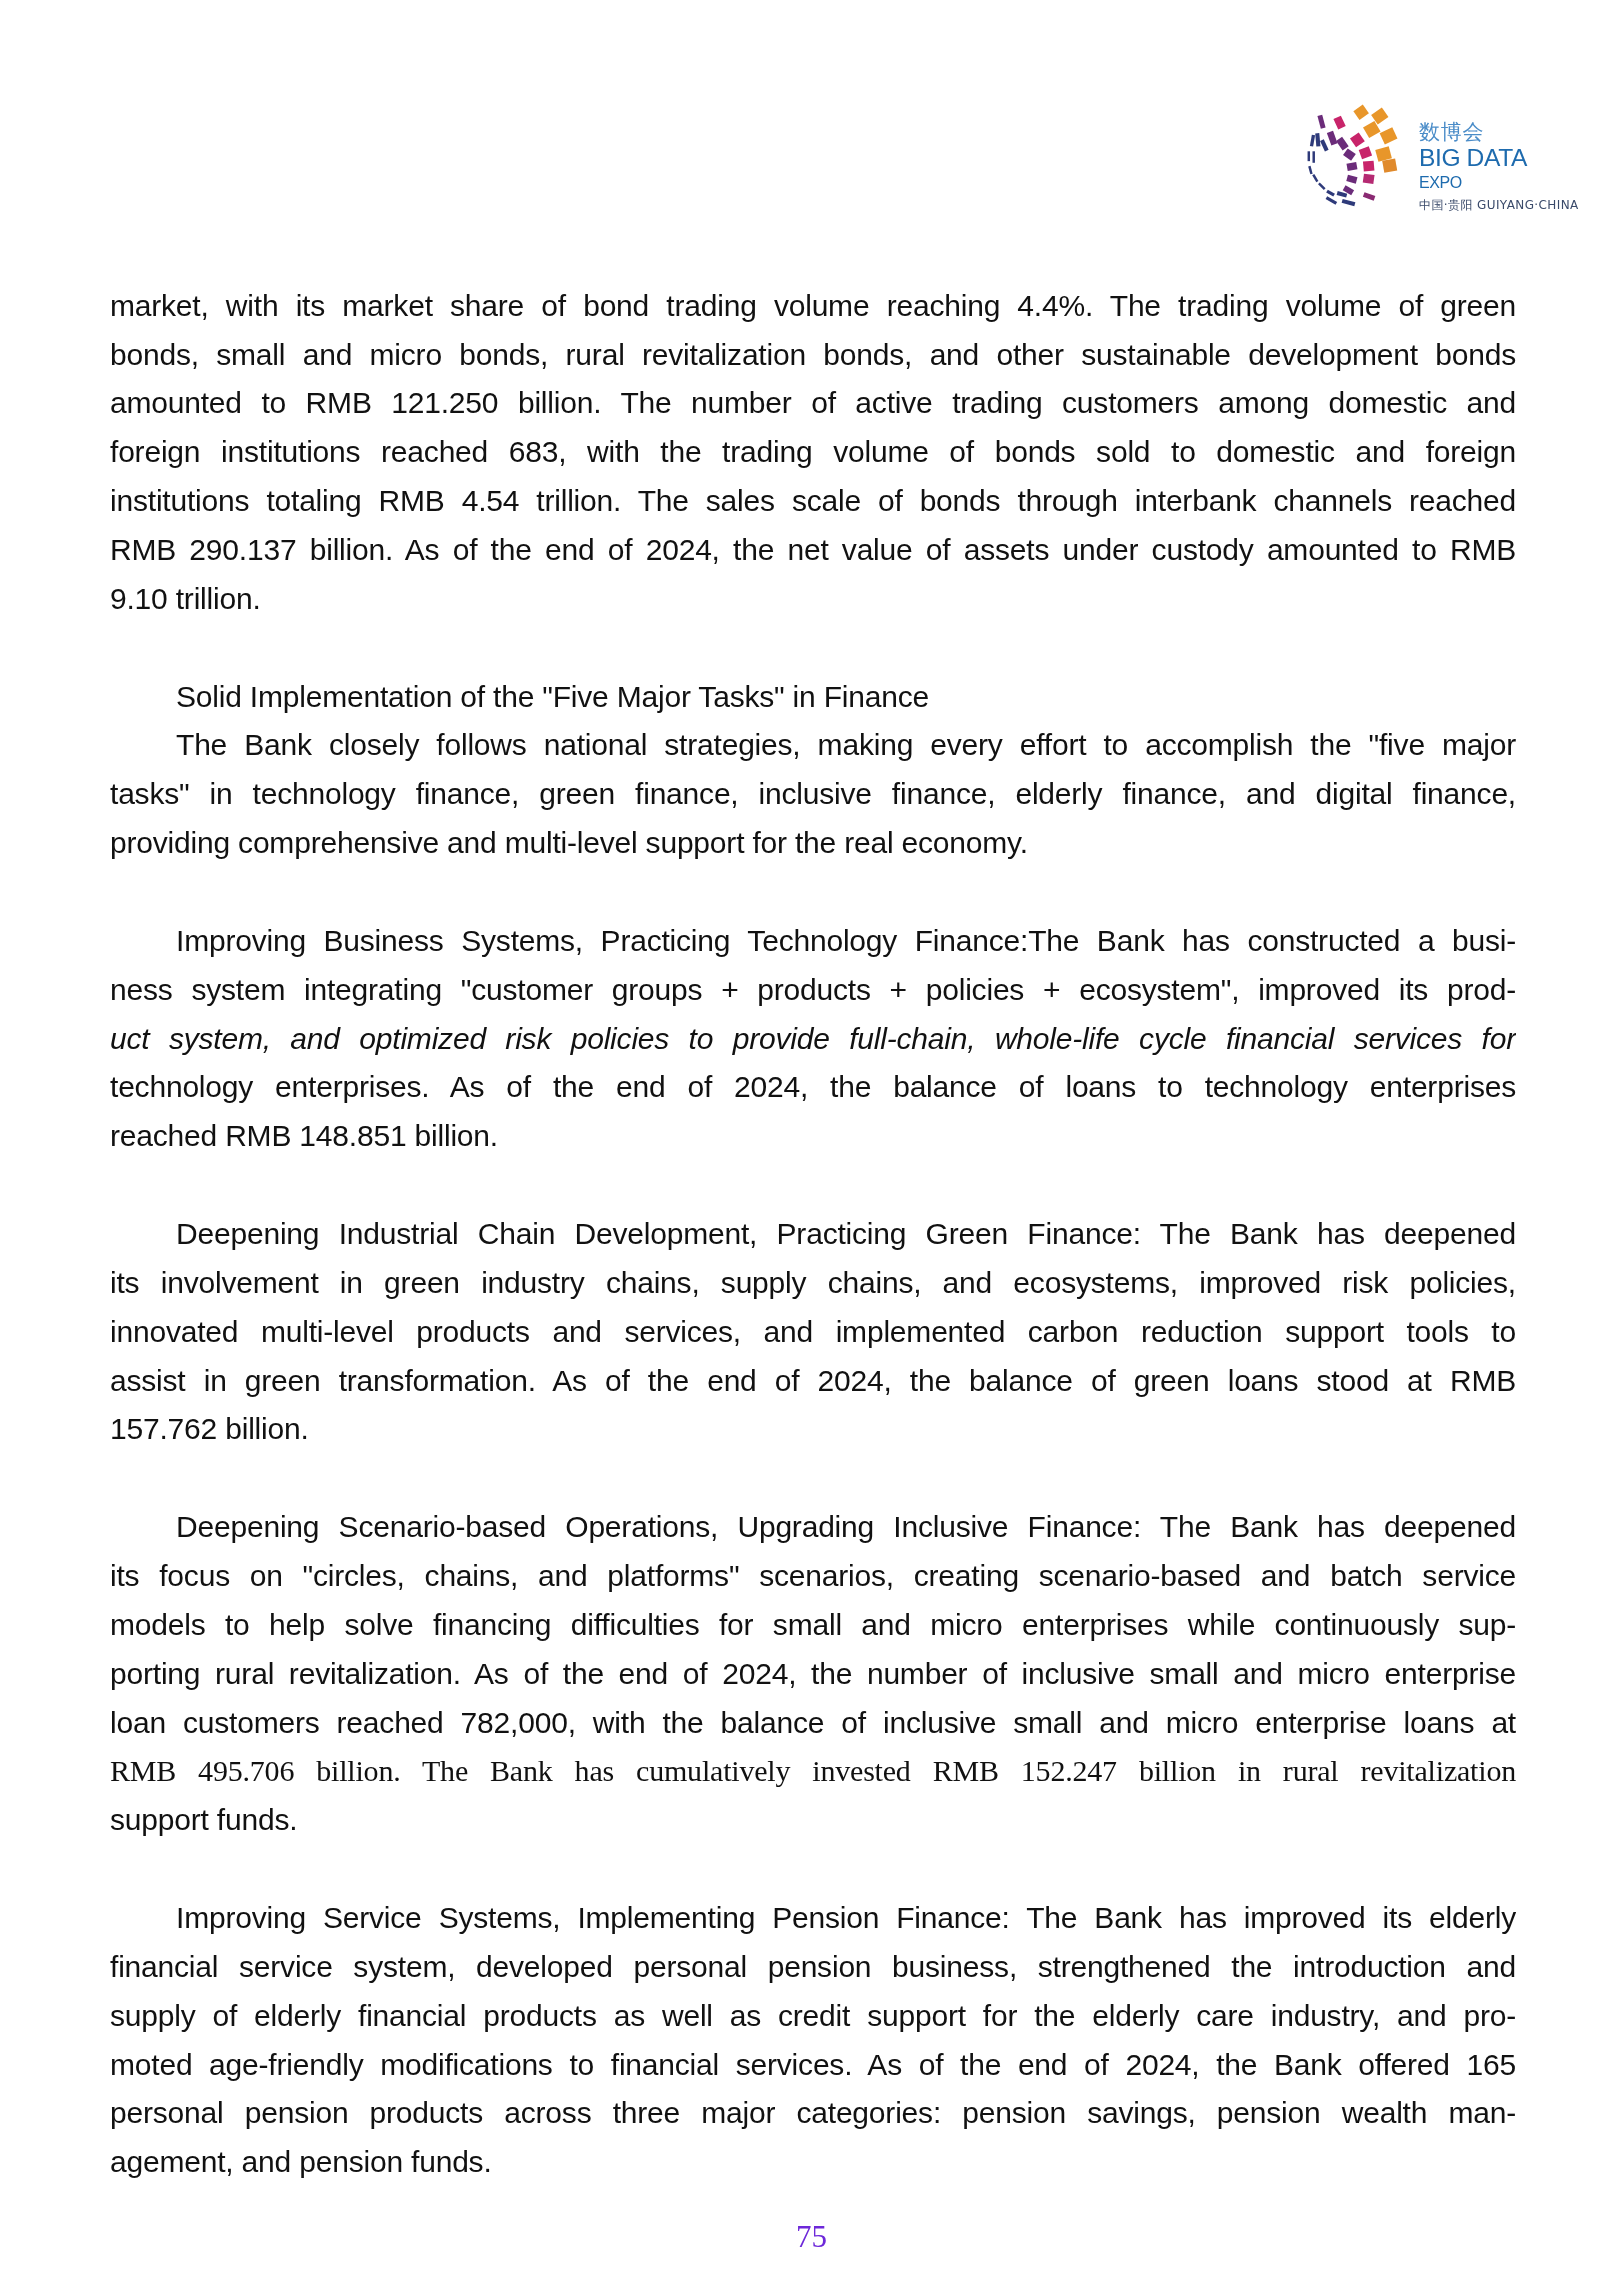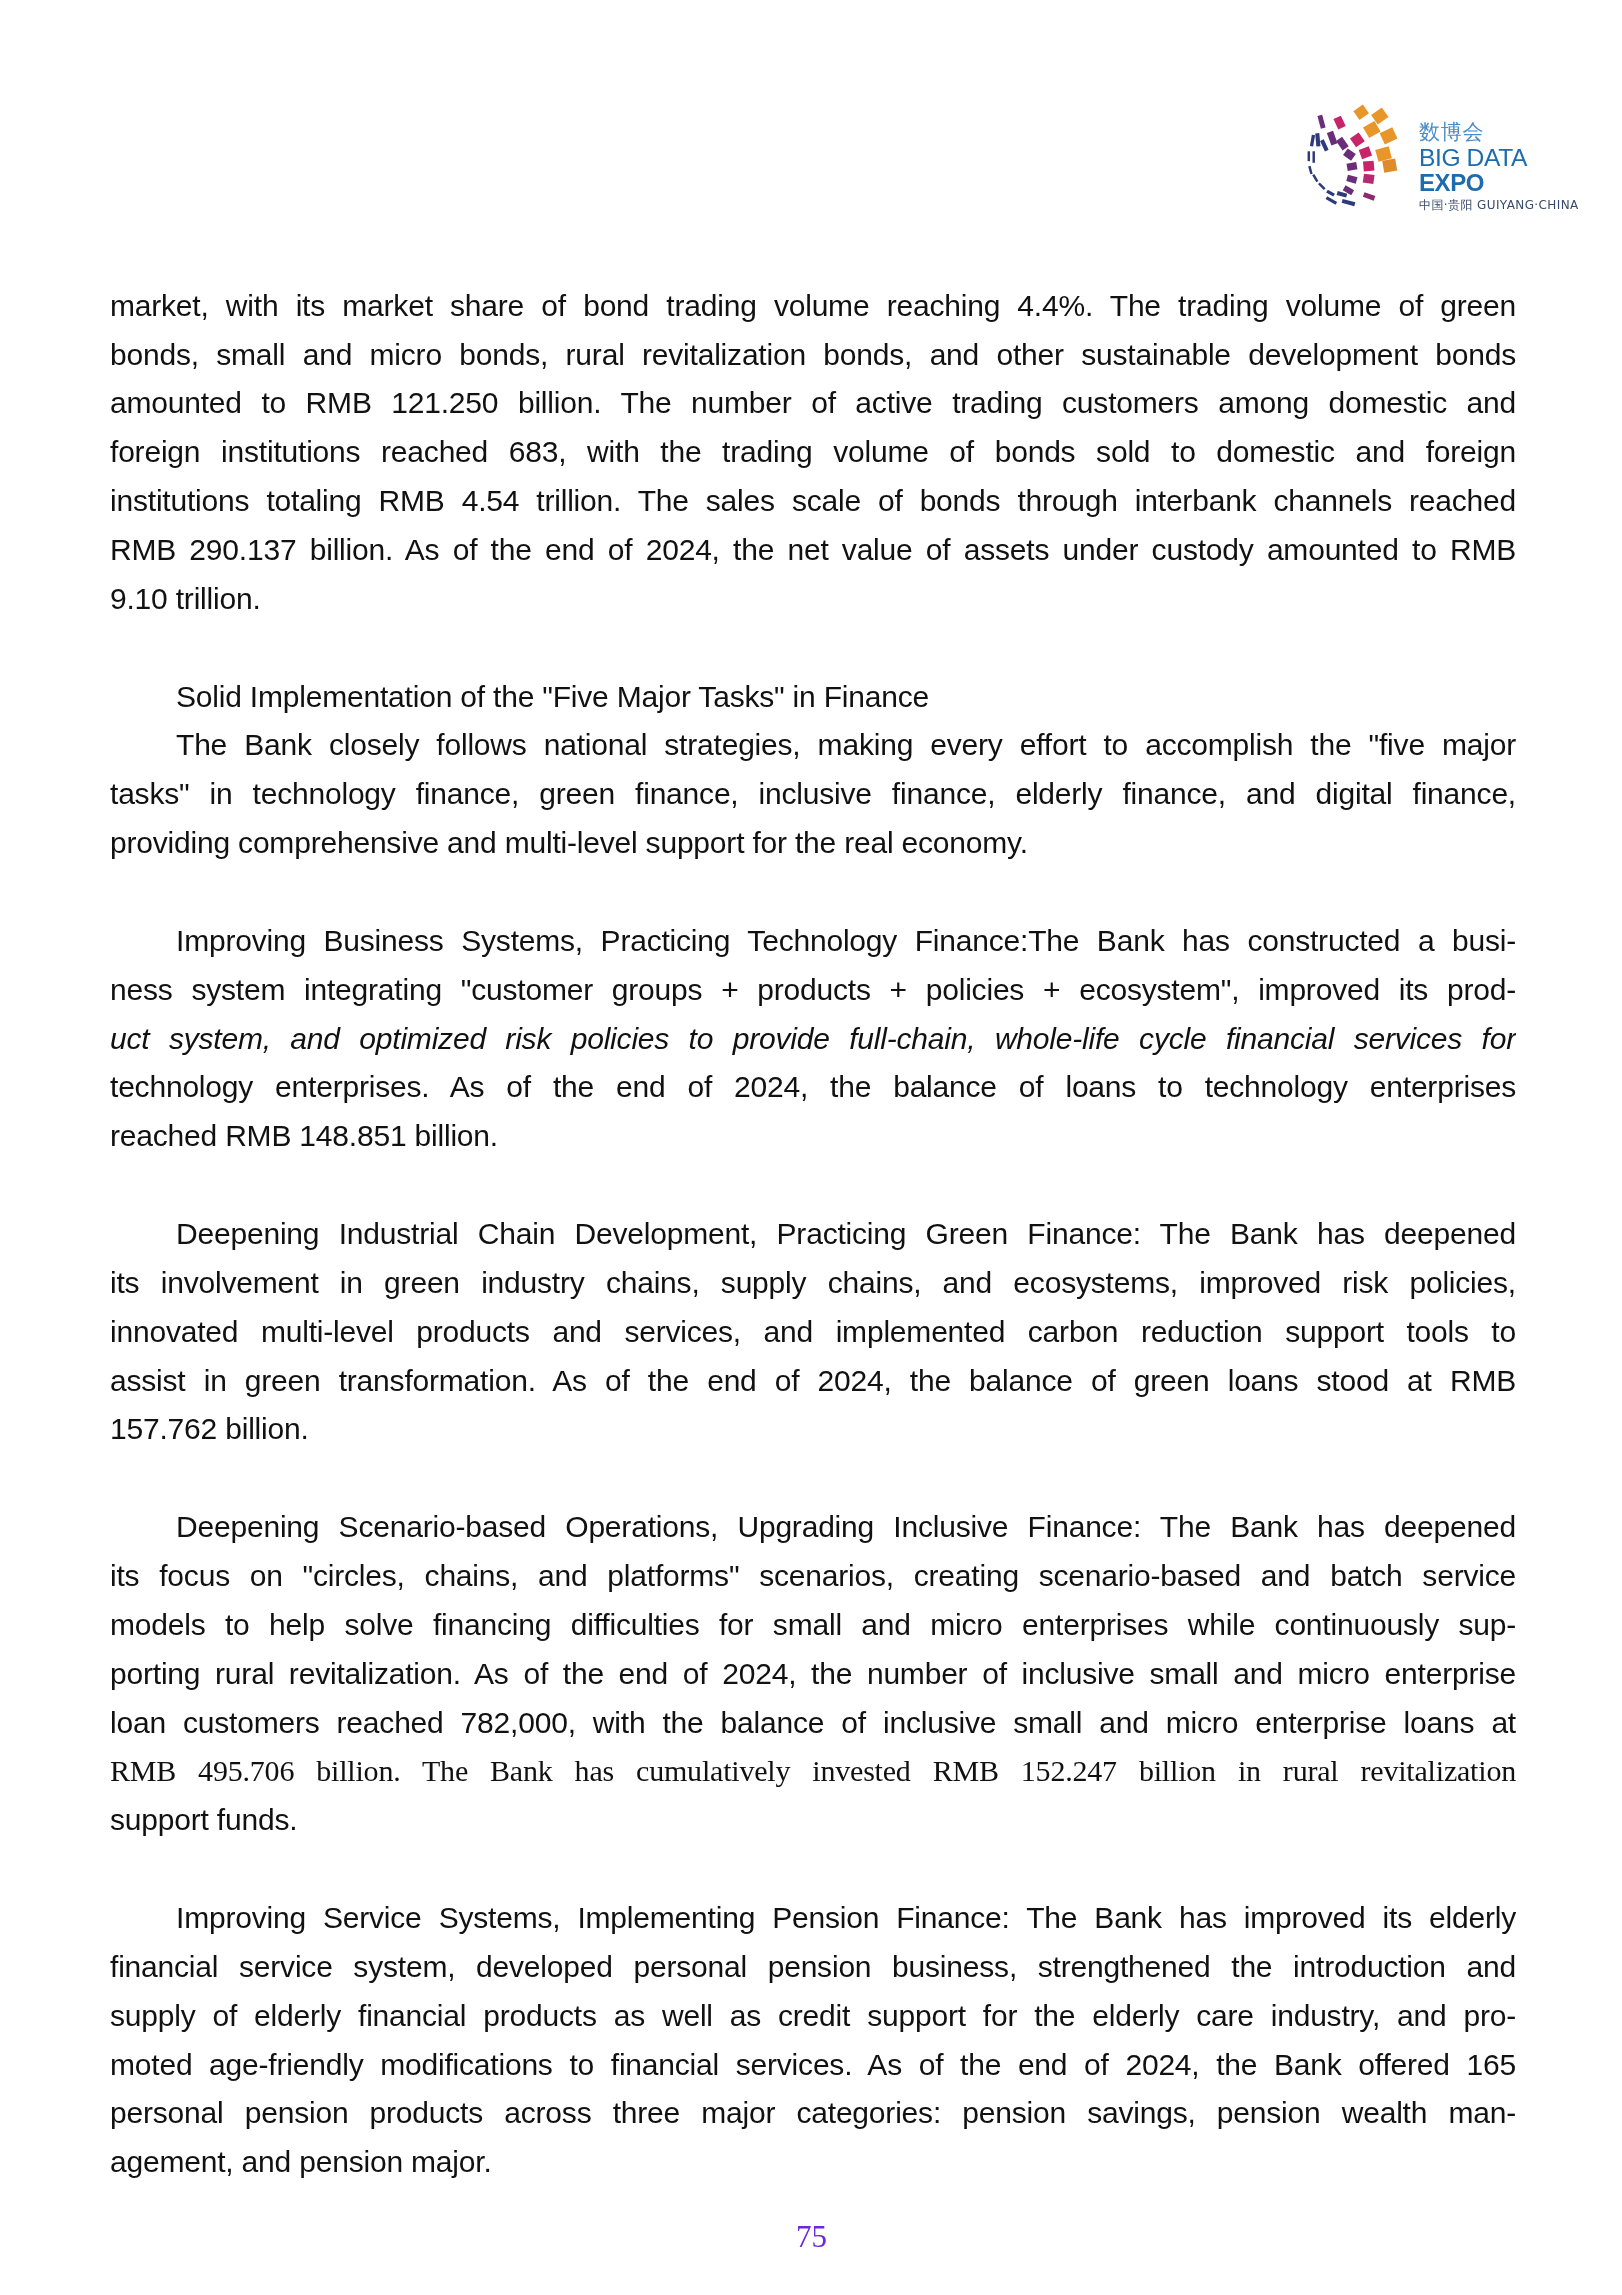--- a/index.html
+++ b/index.html
@@ -49,22 +49,22 @@
     .logo-en1, .logo-en2 {
       font-family: "Liberation Sans", sans-serif;
       font-weight: normal;
       color: #1e6bae;
       font-size: 24.6px;
       line-height: 24.6px;
       white-space: nowrap;
       letter-spacing: -0.4px;
     }
     .logo-en2 {
-      font-weight: bold;
-      font-size: 24px;
+      font-weight: normal;
+      font-size: 16px;
       line-height: 23px;
     }
     .logo-city {
       font-family: "DejaVu Sans", sans-serif;
       font-size: 12px;
       color: #3a4a6a;
       margin-top: 3.3px;
       white-space: nowrap;
       letter-spacing: 0.4px;
     }
@@ -207,18 +207,18 @@
       <div class="line" style="top: 1698px; white-space: normal; overflow: hidden;">loan customers reached 782,000, with the balance of inclusive small and micro enterprise loans at</div>
       <div class="line" style="top: 1746px; white-space: normal; overflow: hidden; font-family: Liberation Serif, serif;">RMB 495.706 billion. The Bank has cumulatively invested RMB 152.247 billion in rural revitalization</div>
       <div class="line last" style="top: 1795px; white-space: nowrap;">support funds.</div>
     </div>
     <div>
       <div class="line indent" style="top: 1893px; white-space: normal; overflow: hidden;">Improving Service Systems, Implementing Pension Finance: The Bank has improved its elderly</div>
       <div class="line" style="top: 1942px; white-space: normal; overflow: hidden;">financial service system, developed personal pension business, strengthened the introduction and</div>
       <div class="line" style="top: 1991px; white-space: normal; overflow: hidden;">supply of elderly financial products as well as credit support for the elderly care industry, and  pro-</div>
       <div class="line" style="top: 2040px; white-space: normal; overflow: hidden;">moted age-friendly modifications to financial services. As of the end of 2024, the Bank offered 165</div>
       <div class="line" style="top: 2088px; white-space: normal; overflow: hidden;">personal pension products across three major categories: pension savings, pension wealth man-</div>
-      <div class="line last" style="top: 2137px; white-space: nowrap;">agement, and pension major.</div>
+      <div class="line last" style="top: 2137px; white-space: nowrap;">agement, and pension funds.</div>
     </div>
   </div>
 
 <div class="page-number">75</div>
 
 
 </body></html>

